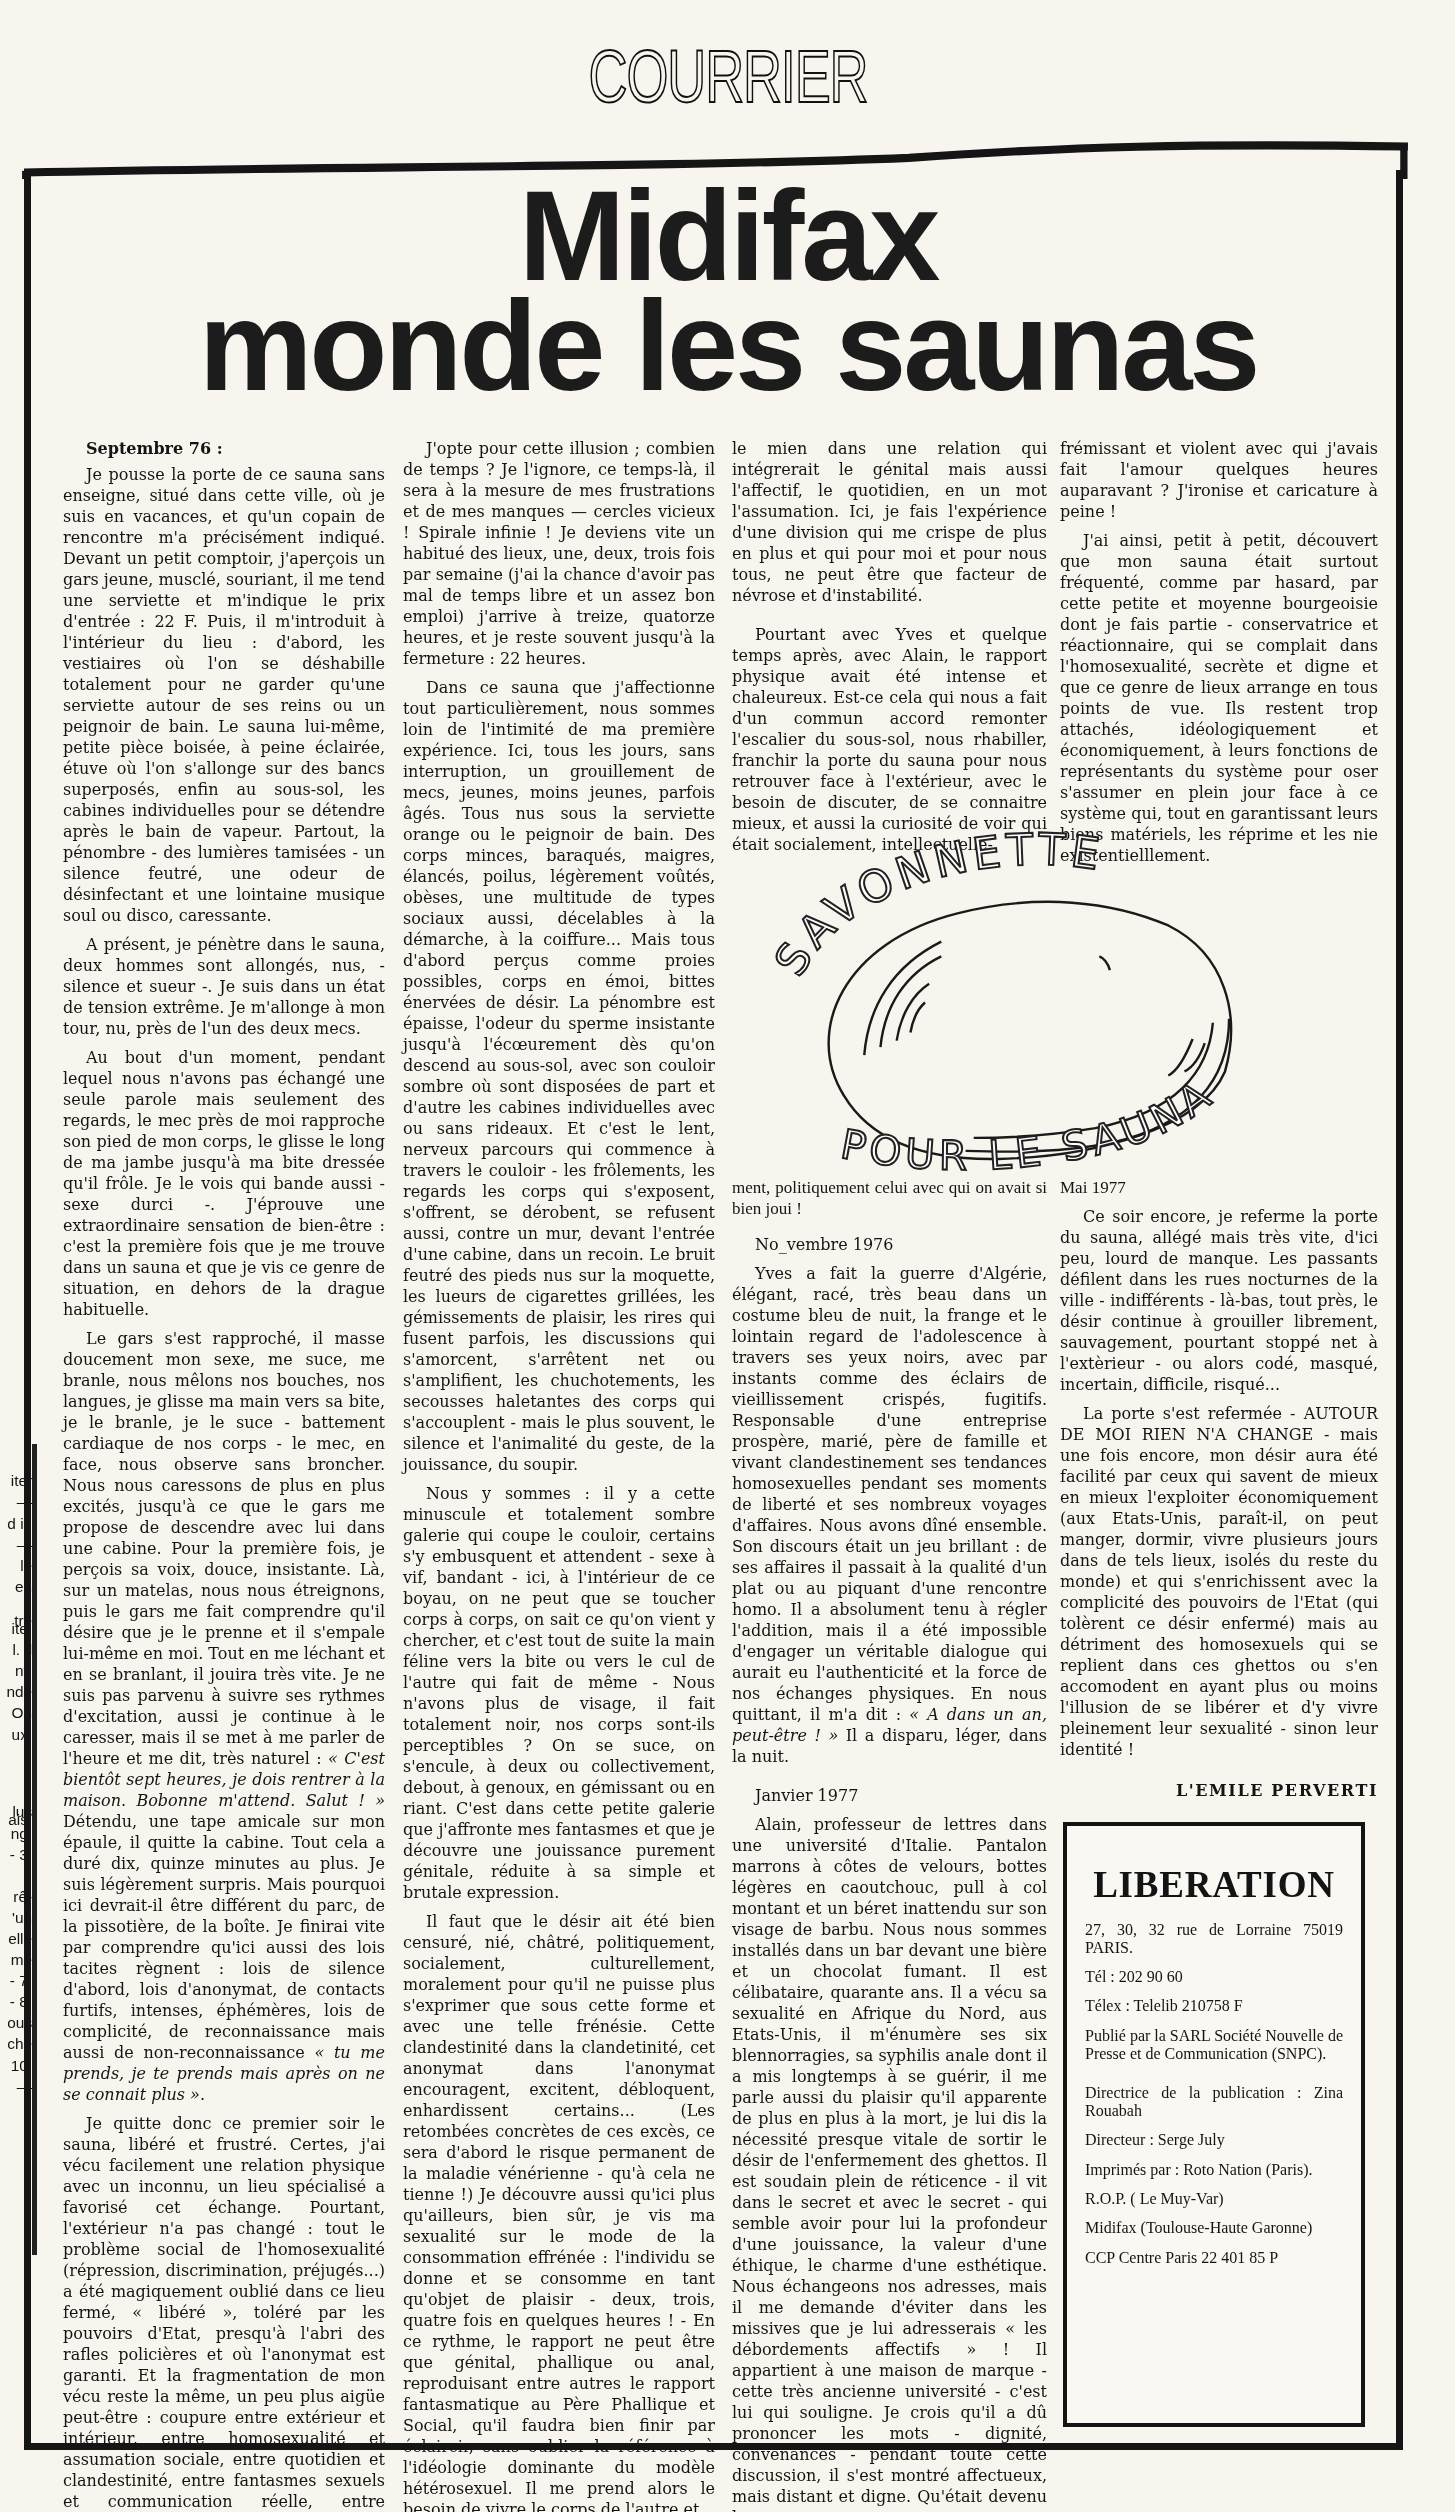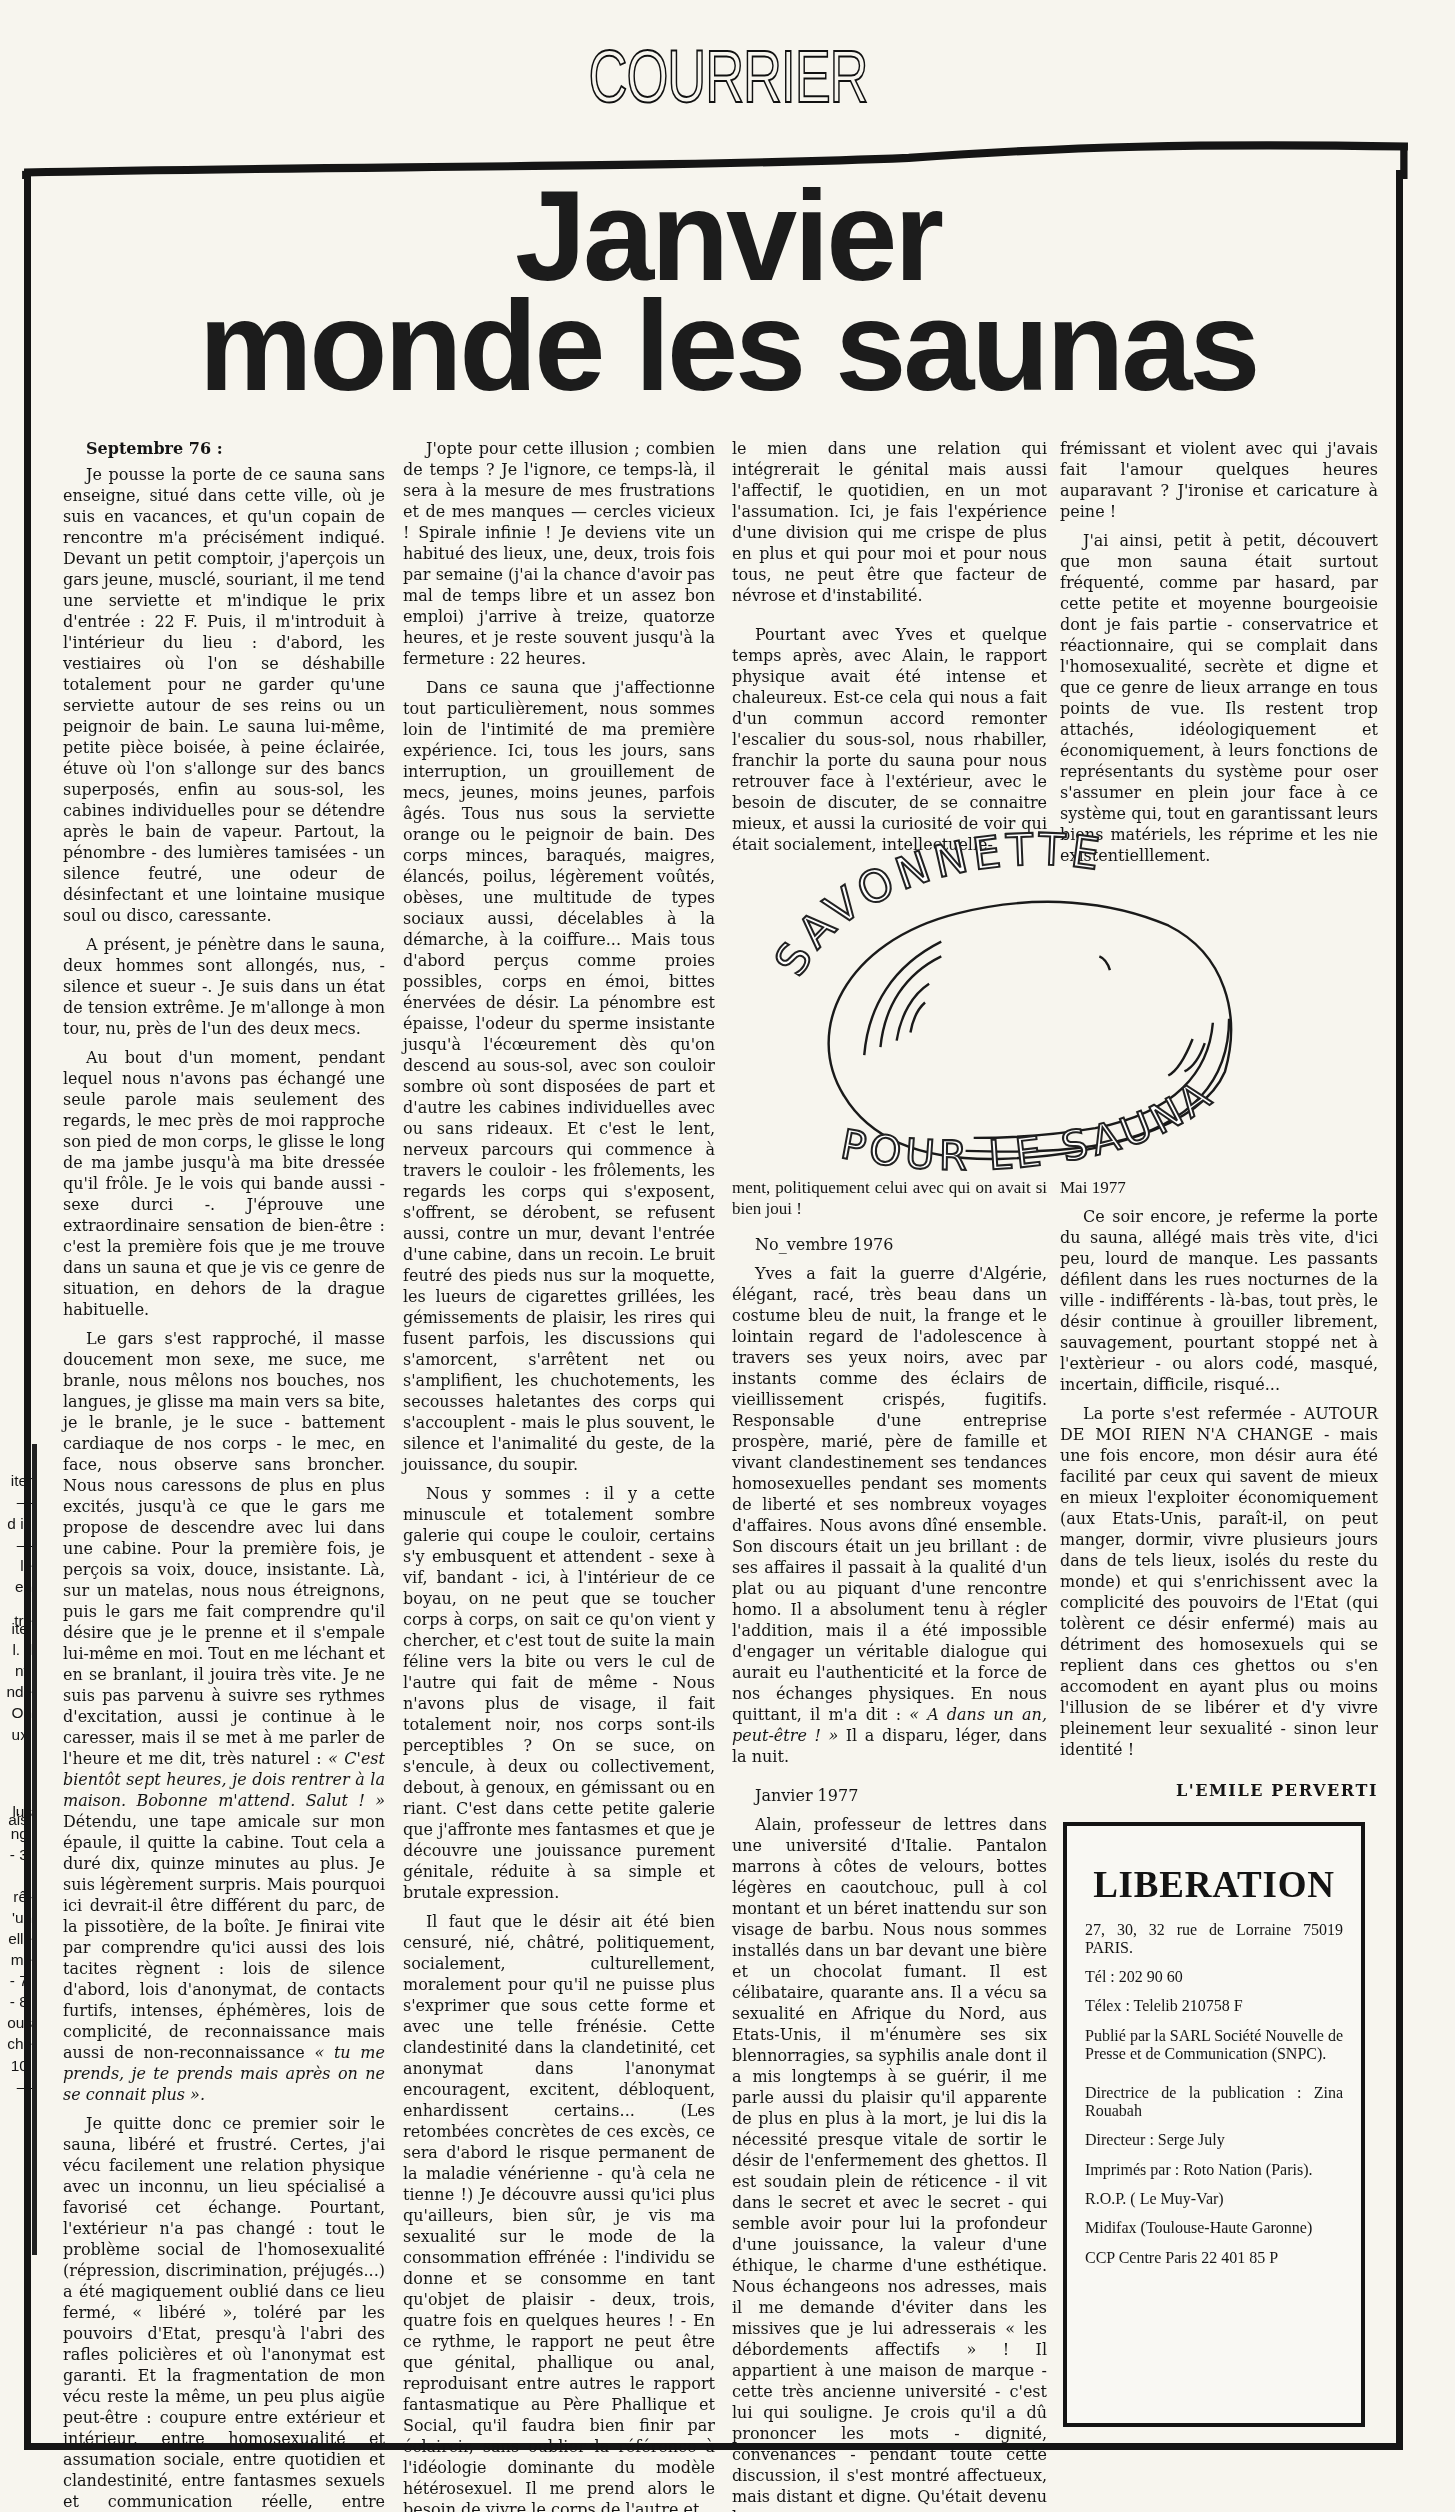--- a/index.html
+++ b/index.html
@@ -105,21 +105,21 @@
 
 <div id="section-title" class="abs">COURRIER</div>
 
 <svg id="frame-top-svg" class="abs" viewBox="0 0 1720 80" preserveAspectRatio="none">
   <path d="M 10 72 C 400 64, 800 66, 1100 54 C 1300 40, 1450 36, 1715 40" stroke="#151515" stroke-width="10" fill="none"></path>
   <line x1="12" y1="70" x2="12" y2="80" stroke="#151515" stroke-width="9"></line>
   <line x1="1710" y1="38" x2="1710" y2="80" stroke="#151515" stroke-width="9"></line>
 </svg>
 <div id="frame" class="abs" style="border-top:none; top:170px; height:2280px;"></div>
 
-<div id="headline-1" class="abs">Janvier</div>
+<div id="headline-1" class="abs">Midifax</div>
 <div id="headline-2" class="abs">monde les saunas</div>
 
 <div id="col-1" class="col">
   <p class="date">Septembre 76 :</p>
   <p>Je pousse la porte de ce sauna sans enseigne, situé dans cette ville, où je suis en vacances, et qu'un copain de rencontre m'a précisément indiqué. Devant un petit comptoir, j'aperçois un gars jeune, musclé, souriant, il me tend une serviette et m'indique le prix d'entrée : 22 F. Puis, il m'introduit à l'intérieur du lieu : d'abord, les vestiaires où l'on se déshabille totalement pour ne garder qu'une serviette autour de ses reins ou un peignoir de bain. Le sauna lui-même, petite pièce boisée, à peine éclairée, étuve où l'on s'allonge sur des bancs superposés, enfin au sous-sol, les cabines individuelles pour se détendre après le bain de vapeur. Partout, la pénombre - des lumières tamisées - un silence feutré, une odeur de désinfectant et une lointaine musique soul ou disco, caressante.</p>
   <p>A présent, je pénètre dans le sauna, deux hommes sont allongés, nus, - silence et sueur -. Je suis dans un état de tension extrême. Je m'allonge à mon tour, nu, près de l'un des deux mecs.</p>
   <p>Au bout d'un moment, pendant lequel nous n'avons pas échangé une seule parole mais seulement des regards, le mec près de moi rapproche son pied de mon corps, le glisse le long de ma jambe jusqu'à ma bite dressée qu'il frôle. Je le vois qui bande aussi - sexe durci -. J'éprouve une extraordinaire sensation de bien-être : c'est la première fois que je me trouve dans un sauna et que je vis ce genre de situation, en dehors de la drague habituelle.</p>
   <p><span>Le gars s'est rapproché, il masse doucement mon sexe, me suce, me branle, nous mêlons nos bouches, nos langues, je glisse ma main vers sa bite, je le branle, je le suce - battement cardiaque de nos corps - le mec, en face, nous observe sans broncher. Nous nous caressons de plus en plus excités, jusqu'à ce que le gars me propose de descendre avec lui dans une cabine. Pour la première fois, je perçois sa voix, douce, insistante. Là, sur un matelas, nous nous étreignons, puis le gars me fait comprendre qu'il désire que je le prenne et il s'empale lui-même en moi. Tout en me léchant et en se branlant, il jouira très vite. Je ne suis pas parvenu à suivre ses rythmes d'excitation, aussi je continue à le caresser, mais il se met à me parler de l'heure et me dit, très naturel : </span><em>« C'est bientôt sept heures, je dois rentrer à la maison. Bobonne m'attend. Salut ! »</em><span> Détendu, une tape amicale sur mon épaule, il quitte la cabine. Tout cela a duré dix, quinze minutes au plus. Je suis légèrement surpris. Mais pourquoi ici devrait-il être différent du parc, de la pissotière, de la boîte. Je finirai vite par comprendre qu'ici aussi des lois tacites règnent : lois de silence d'abord, lois d'anonymat, de contacts furtifs, intenses, éphémères, lois de complicité, de reconnaissance mais aussi de non-reconnaissance </span><em>« tu me prends, je te prends mais après on ne se connait plus ».</em></p>
   <p>Je quitte donc ce premier soir le sauna, libéré et frustré. Certes, j'ai vécu facilement une relation physique avec un inconnu, un lieu spécialisé a favorisé cet échange. Pourtant, l'extérieur n'a pas changé : tout le problème social de l'homosexualité (répression, discrimination, préjugés...) a été magiquement oublié dans ce lieu fermé, « libéré », toléré par les pouvoirs d'Etat, presqu'à l'abri des rafles policières et où l'anonymat est garanti. Et la fragmentation de mon vécu reste la même, un peu plus aigüe peut-être : coupure entre extérieur et intérieur, entre homosexualité et assumation sociale, entre quotidien et clandestinité, entre fantasmes sexuels et communication réelle, entre génitalité et affectivité...</p>
 

